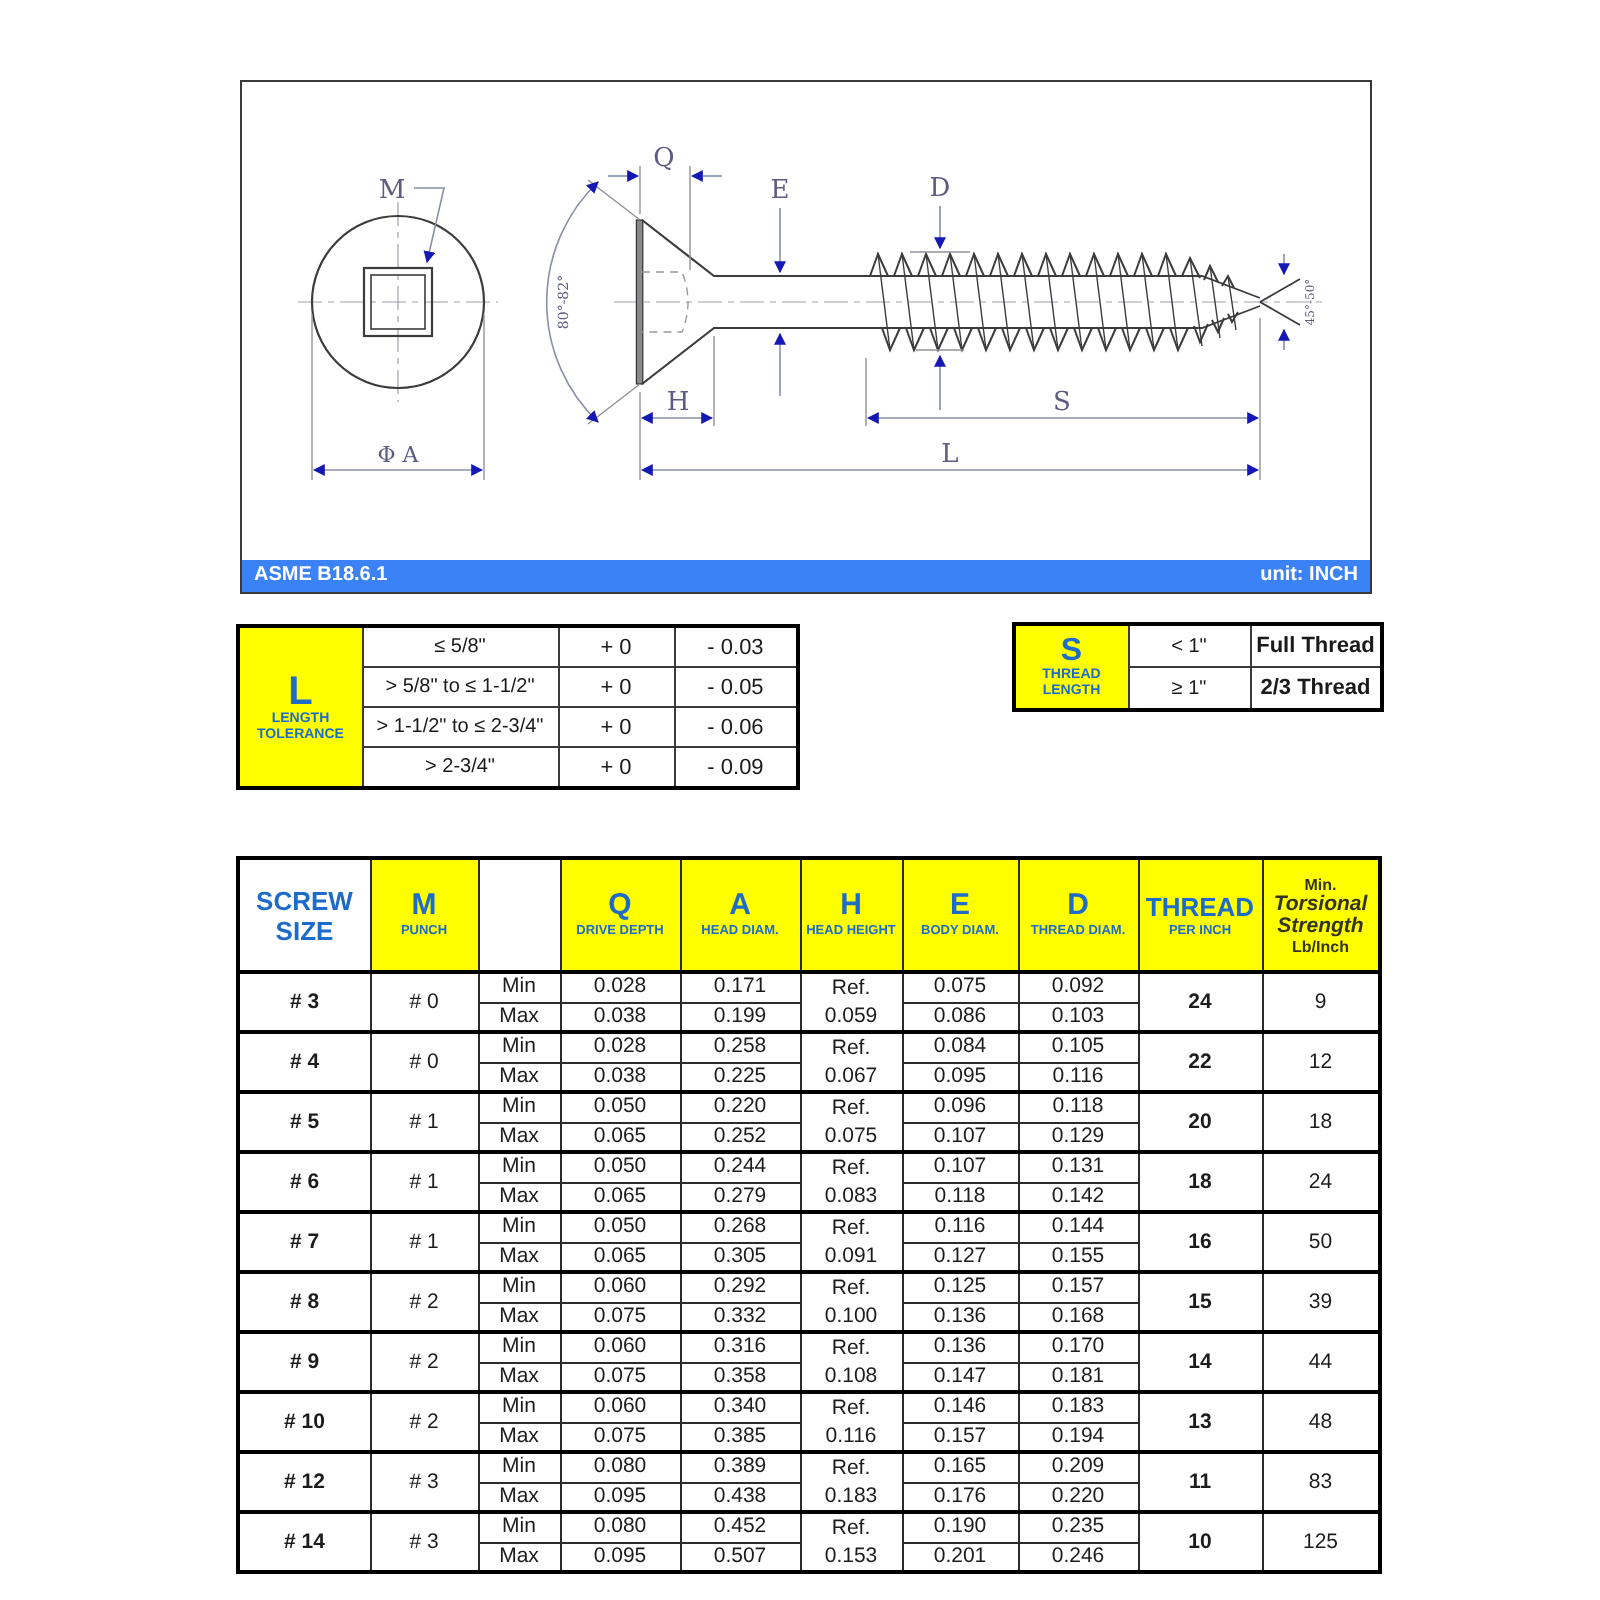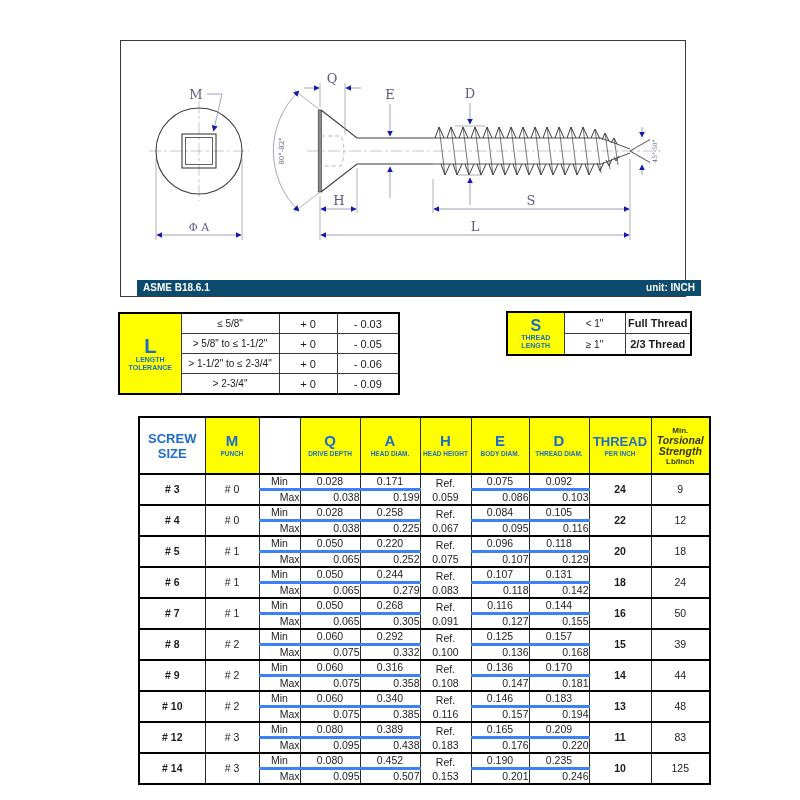--- a/index.html
+++ b/index.html
@@ -6,56 +6,56 @@
   body{
     width:800px;height:800px;position:relative;background:#ffffff;
     font-family:"Liberation Sans",sans-serif;overflow:hidden;
   }
   
   .drawing-box{
     position:absolute;left:120px;top:40px;width:566px;height:257px;
     border:1px solid #3a3a3a;box-sizing:border-box;background:#fff;
   }
   .statusbar{
-    position:absolute;left:16px;bottom:0;width:100%;height:16px;background:#0c4a6e;
+    position:absolute;left:0;bottom:0;width:100%;height:16px;background:#3b82f6;
     display:flex;justify-content:space-between;align-items:flex-end;
     padding:0 6px;box-sizing:border-box;
   }
   .statusbar span{color:#fff;font-size:10px;font-weight:bold;line-height:16px;}
   svg text{font-family:"DejaVu Serif",serif;fill:#5c5c80;}
   
   table{border-collapse:collapse;table-layout:fixed;}
   .l-table{position:absolute;left:118px;top:312px;width:282px;border:2px solid #000;}
   .l-table td{border:1px solid #3a3a3a;height:19px;text-align:center;vertical-align:middle;padding:0;}
   .s-table{position:absolute;left:506px;top:311px;width:184px;border:2px solid #000;}
   .s-table td{border:1px solid #3a3a3a;height:20px;text-align:center;vertical-align:middle;padding:0;}
   .sym-cell{background:#ffff00;}
   .sym-big{font-size:20px;font-weight:bold;color:#1d6cc9;line-height:20px;}
   .sym-big.s{font-size:16px;line-height:16px;}
   .sym-small{font-size:7px;font-weight:bold;color:#1d6cc9;line-height:8px;white-space:pre-line;}
   .cond{font-size:10px;color:#1a1a1a;}
   .tolv{font-size:11px;color:#1a1a1a;}
   .sval{font-size:11px;font-weight:bold;color:#1a1a1a;}
   
-  .main-table{position:absolute;left:118px;top:416px;width:571px;border:2px solid #000;margin-left:20px;}
+  .main-table{position:absolute;left:118px;top:428px;width:571px;border:2px solid #000;}
   .main-table th,.main-table td{border:1px solid #2a2a2a;padding:0;text-align:center;vertical-align:middle;}
   .main-table thead th{height:55px;background:#ffff00;}
   .main-table thead th.white{background:#ffffff;}
   .hdr-big{font-size:13px;font-weight:bold;color:#1d6cc9;line-height:15px;}
   .hdr-letter{font-size:15px;font-weight:bold;color:#1d6cc9;line-height:16px;}
   .hdr-sub{font-size:6.5px;font-weight:bold;color:#1d6cc9;line-height:9px;}
   .hdr-dark-sm{font-size:8px;color:#33331f;line-height:9px;}
   .hdr-dark{font-size:10.5px;font-weight:bold;color:#33331f;line-height:11px;font-style:italic;}
   .main-table tbody tr{height:15px;}
   .main-table tbody td{font-size:10.5px;color:#1c1c1c;line-height:13px;}
   td.size{font-weight:bold;font-size:11px;}
   td.mm{font-size:9px;color:#444;}
   td.thread{font-weight:bold;font-size:11px;}
   tr.g-first td{border-top:2px solid #000;}
-  tr.g-second td{border-top:3px solid #3b82f6;text-align:right;}
+  tr.g-second td{border-top:1px solid #3b82f6;}
   .hcell div{height:14px;line-height:14px;}
 </style>
 </head>
 <body>
 
 <div class="drawing-box">
   <svg width="564" height="239" viewBox="0 0 564 239">
     <defs>
       <marker id="arr" viewBox="0 0 10 10" refX="9" refY="5" markerWidth="7.5" markerHeight="7.5" orient="auto-start-reverse">
         <path d="M0,0 L10,5 L0,10 z" fill="#1518b4"></path>

